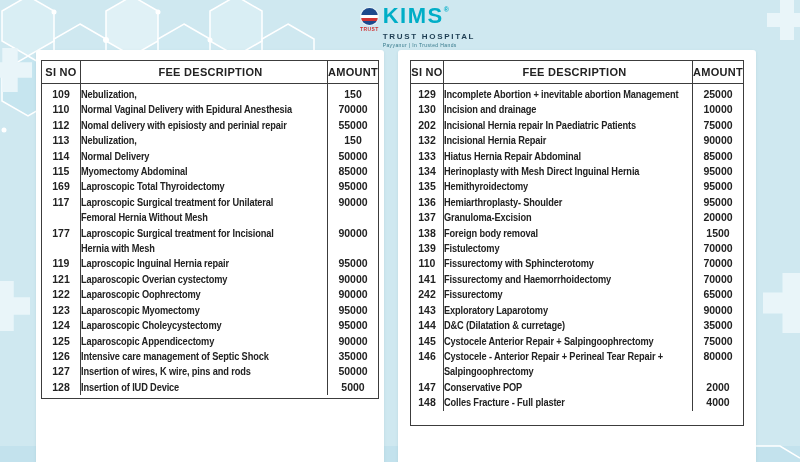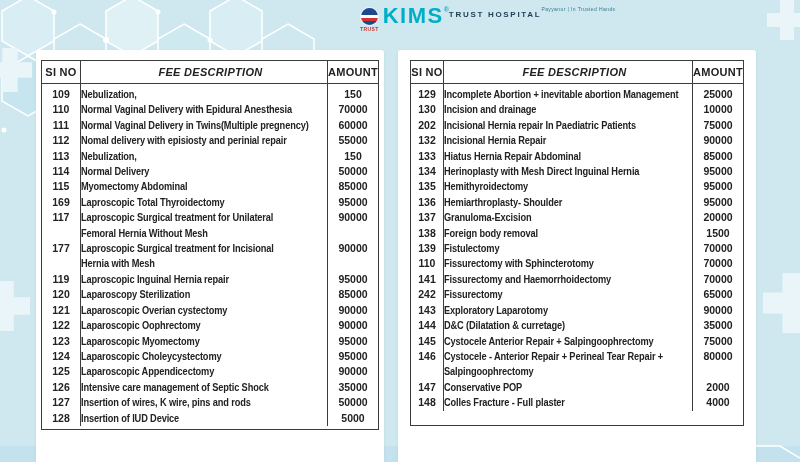--- a/index.html
+++ b/index.html
@@ -12,21 +12,21 @@
 
   
   .logo{position:absolute;left:360px;top:5px;z-index:2;display:flex;align-items:flex-start;gap:4px;}
   .emblem-wrap{display:flex;flex-direction:column;align-items:center;margin-top:3px;}
   .emblem{
     width:17px;height:17px;border-radius:50%;
     background:linear-gradient(180deg,#1e4a8c 0%,#1e4a8c 42%,#ffffff 42%,#ffffff 56%,#d03333 56%,#d03333 74%,#1e4a8c 74%);
     box-shadow:0 0 0 1px rgba(255,255,255,.6);
   }
   .emblem-text{font-size:5px;font-weight:bold;color:#d03333;letter-spacing:.4px;margin-top:1px;}
-  .brand{display:flex;flex-direction:row;line-height:1;}
+  .brand{display:flex;flex-direction:column;line-height:1;}
   .brand-row{display:flex;align-items:flex-start;}
   .brand-name{font-size:22px;font-weight:bold;color:#00aec7;letter-spacing:1.5px;}
   .brand-reg{font-size:7px;font-weight:bold;color:#00aec7;margin-top:1px;}
   .brand-sub{font-size:8px;font-weight:bold;color:#1d3d52;letter-spacing:1.7px;margin-top:6px;white-space:nowrap;}
   .brand-tag{font-size:5px;color:#34788a;letter-spacing:.4px;margin-top:2px;white-space:nowrap;}
 
   
   .card{position:absolute;top:50px;height:451px;background:#ffffff;border-radius:3px;z-index:1;
         box-shadow:0 1px 3px rgba(40,90,110,.10);}
   .card.left{left:36px;width:348px;}
@@ -39,21 +39,21 @@
   .card.right .fee-table{width:334px;}
   .fee-table th{font-size:11px;letter-spacing:.3px;height:22px;padding:0;vertical-align:middle;
                 border-bottom:1.4px solid #3c3c3c;}
   .fee-table td{font-size:10.5px;line-height:15.4px;padding:0;vertical-align:top;}
   .c-si{width:38px;text-align:center;border-right:1.4px solid #3c3c3c;}
   .card.right .c-si{width:32px;}
   .c-amt{width:50px;text-align:center;}
   .c-desc{text-align:left;padding-left:8px;border-right:1.4px solid #3c3c3c;overflow:hidden;}
   .c-desc .txt{display:inline-block;white-space:pre-line;letter-spacing:-.15px;
                transform:scaleX(.88);transform-origin:0 0;width:114%;}
-  th.c-desc{padding-left:13px;text-align:center;font-style:italic;}
+  th.c-desc{padding-left:13px;text-align:center;}
   tbody tr:first-child td{padding-top:3px;}
   .card.left  .spacer-row td{height:3px;border:none;}
   .card.right .spacer-row td{height:14px;border:none;}
 </style>
 </head>
 <body>
 
 <svg class="bg" width="800" height="462" viewBox="0 0 800 462">
   <rect width="800" height="462" fill="#cfe8f0"></rect>
   <rect y="446" width="800" height="16" fill="#c3e2ed"></rect>
@@ -130,25 +130,20 @@
           <td class="c-si">109</td>
           <td class="c-desc"><span class="txt">Nebulization,</span></td>
           <td class="c-amt">150</td>
         </tr>
         <tr>
           <td class="c-si">110</td>
           <td class="c-desc"><span class="txt">Normal Vaginal Delivery with Epidural Anesthesia</span></td>
           <td class="c-amt">70000</td>
         </tr>
         <tr>
-          <td class="c-si">111</td>
-          <td class="c-desc"><span class="txt">Normal Vaginal Delivery in Twins(Multiple pregnency)</span></td>
-          <td class="c-amt">60000</td>
-        </tr>
-        <tr>
           <td class="c-si">112</td>
           <td class="c-desc"><span class="txt">Nomal delivery with episiosty and perinial repair</span></td>
           <td class="c-amt">55000</td>
         </tr>
         <tr>
           <td class="c-si">113</td>
           <td class="c-desc"><span class="txt">Nebulization,</span></td>
           <td class="c-amt">150</td>
         </tr>
         <tr>
@@ -175,25 +170,20 @@
         <tr>
           <td class="c-si">177</td>
           <td class="c-desc"><span class="txt">Laproscopic Surgical treatment for Incisional
 Hernia with Mesh</span></td>
           <td class="c-amt">90000</td>
         </tr>
         <tr>
           <td class="c-si">119</td>
           <td class="c-desc"><span class="txt">Laproscopic Inguinal Hernia repair</span></td>
           <td class="c-amt">95000</td>
-        </tr>
-        <tr>
-          <td class="c-si">120</td>
-          <td class="c-desc"><span class="txt">Laparoscopy Sterilization</span></td>
-          <td class="c-amt">85000</td>
         </tr>
         <tr>
           <td class="c-si">121</td>
           <td class="c-desc"><span class="txt">Laparoscopic Overian cystectomy</span></td>
           <td class="c-amt">90000</td>
         </tr>
         <tr>
           <td class="c-si">122</td>
           <td class="c-desc"><span class="txt">Laparoscopic Oophrectomy</span></td>
           <td class="c-amt">90000</td>

